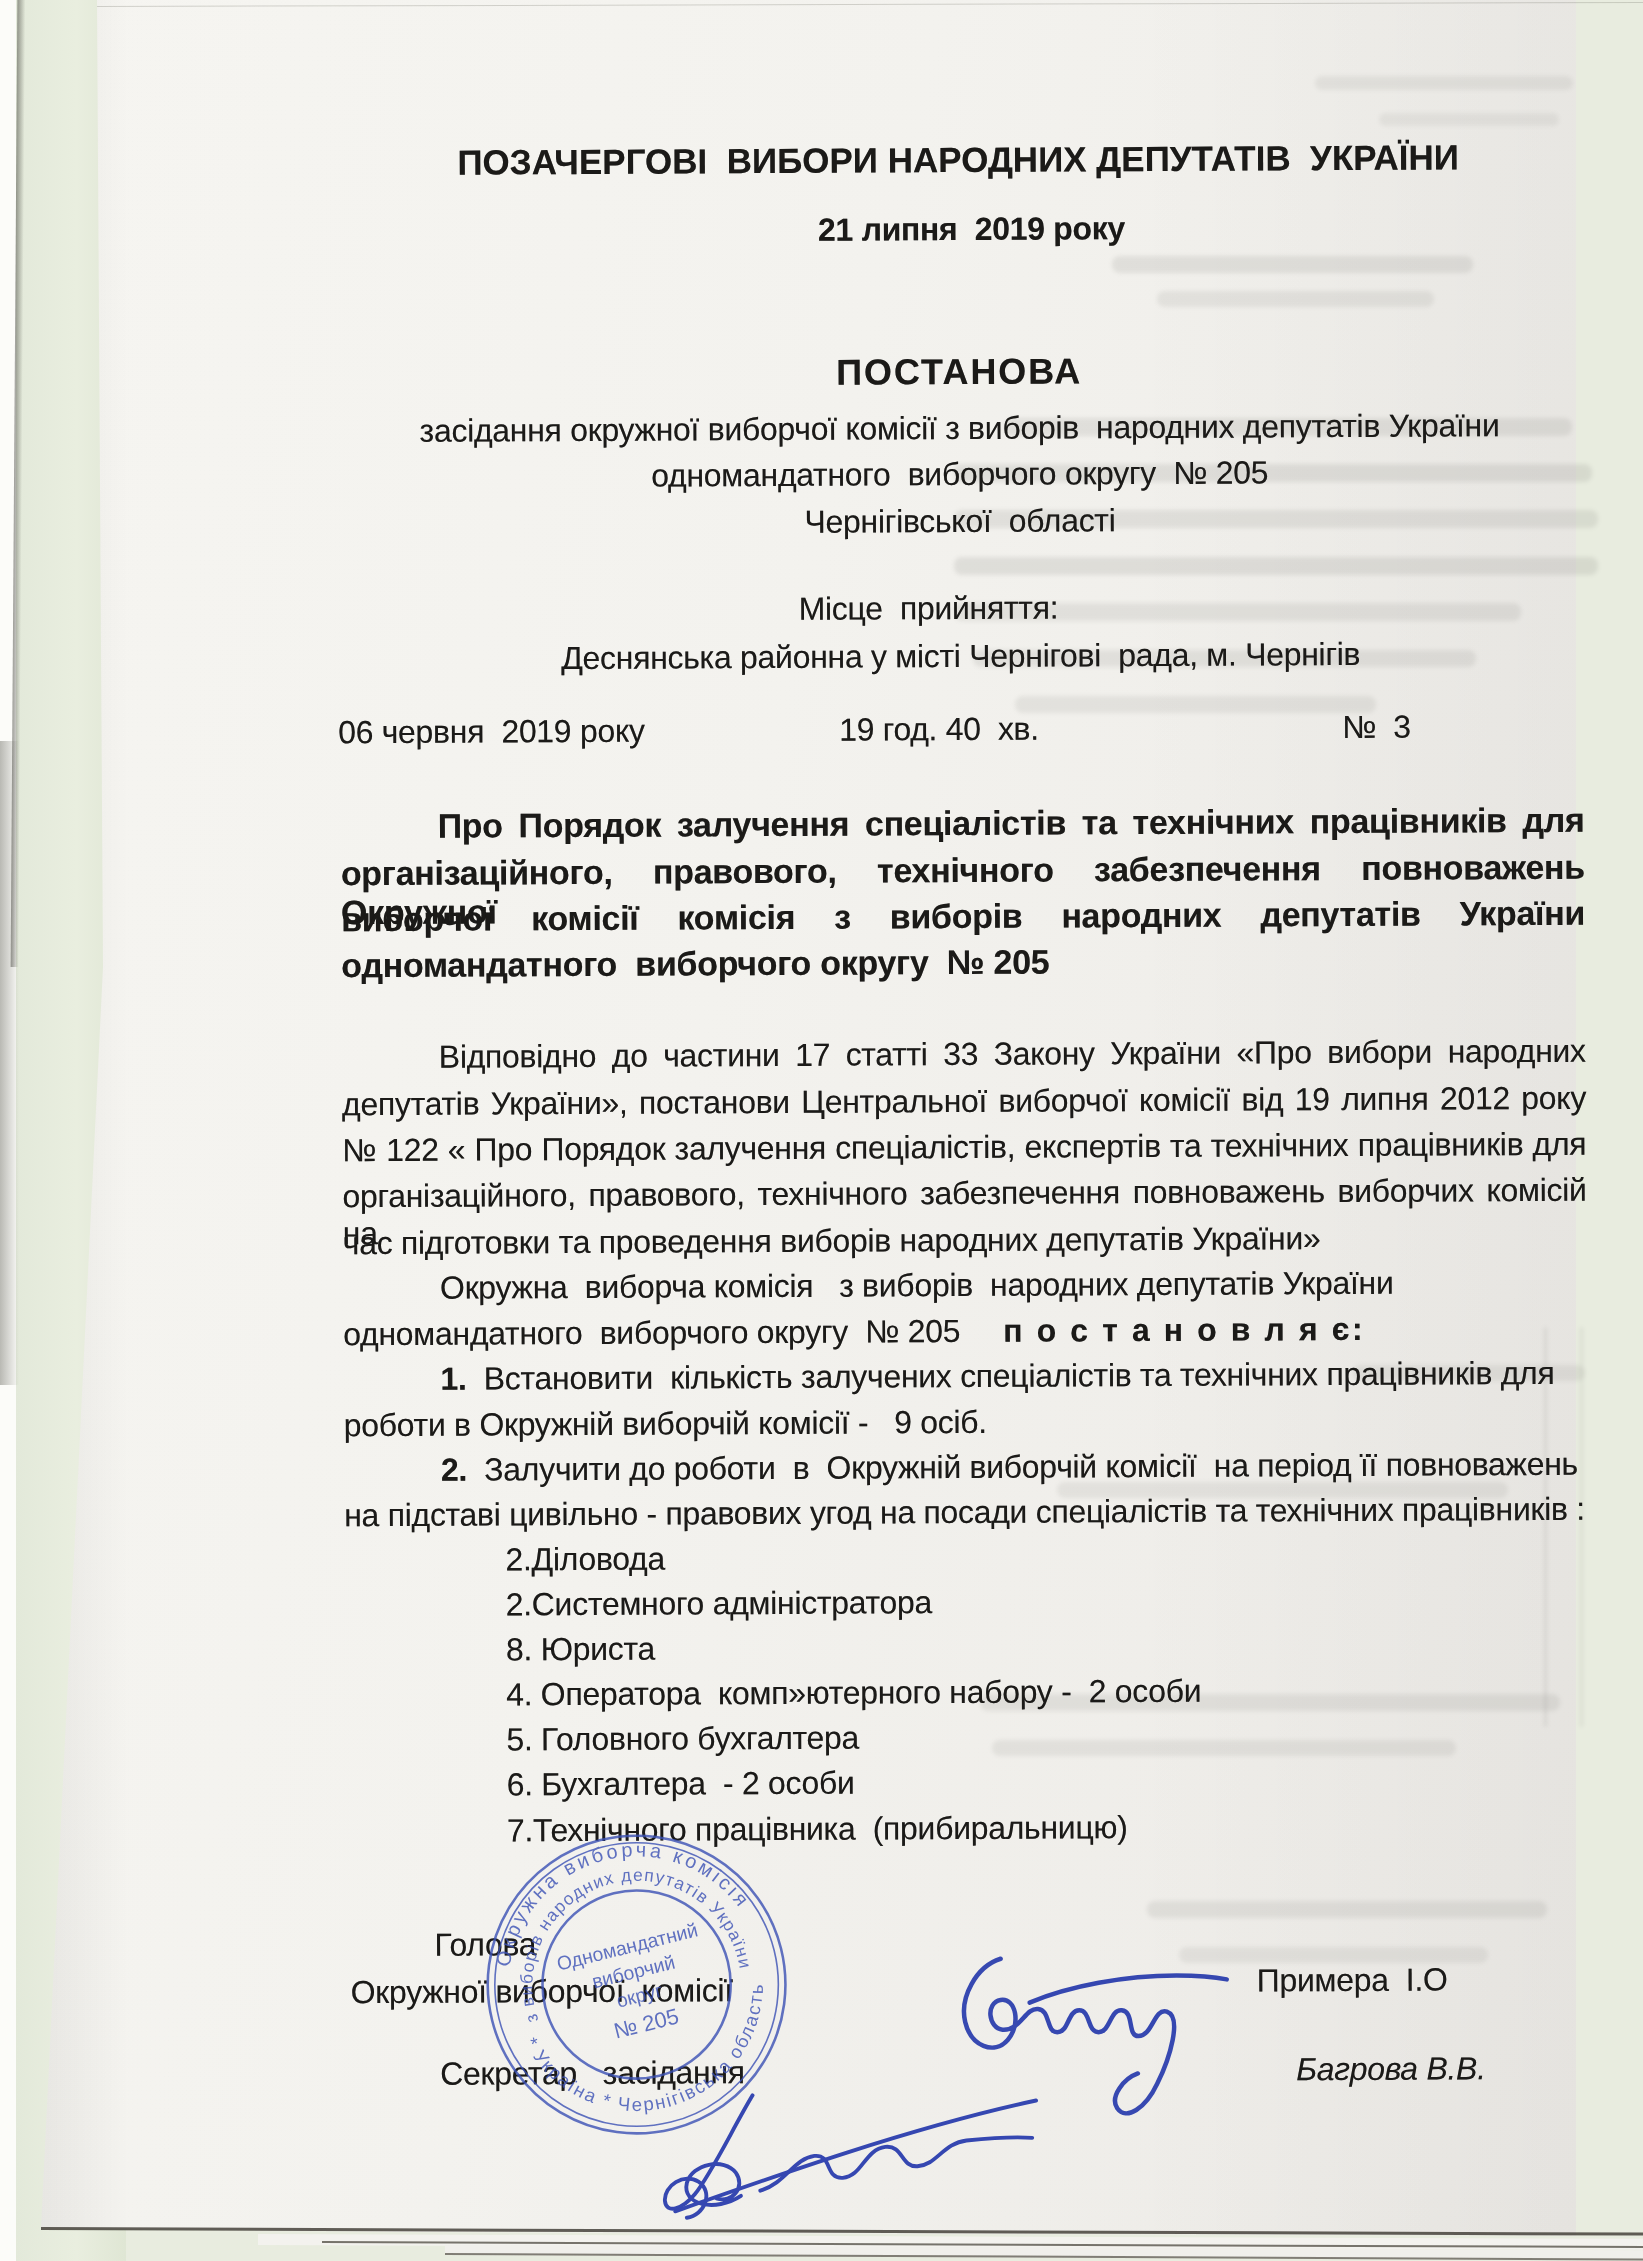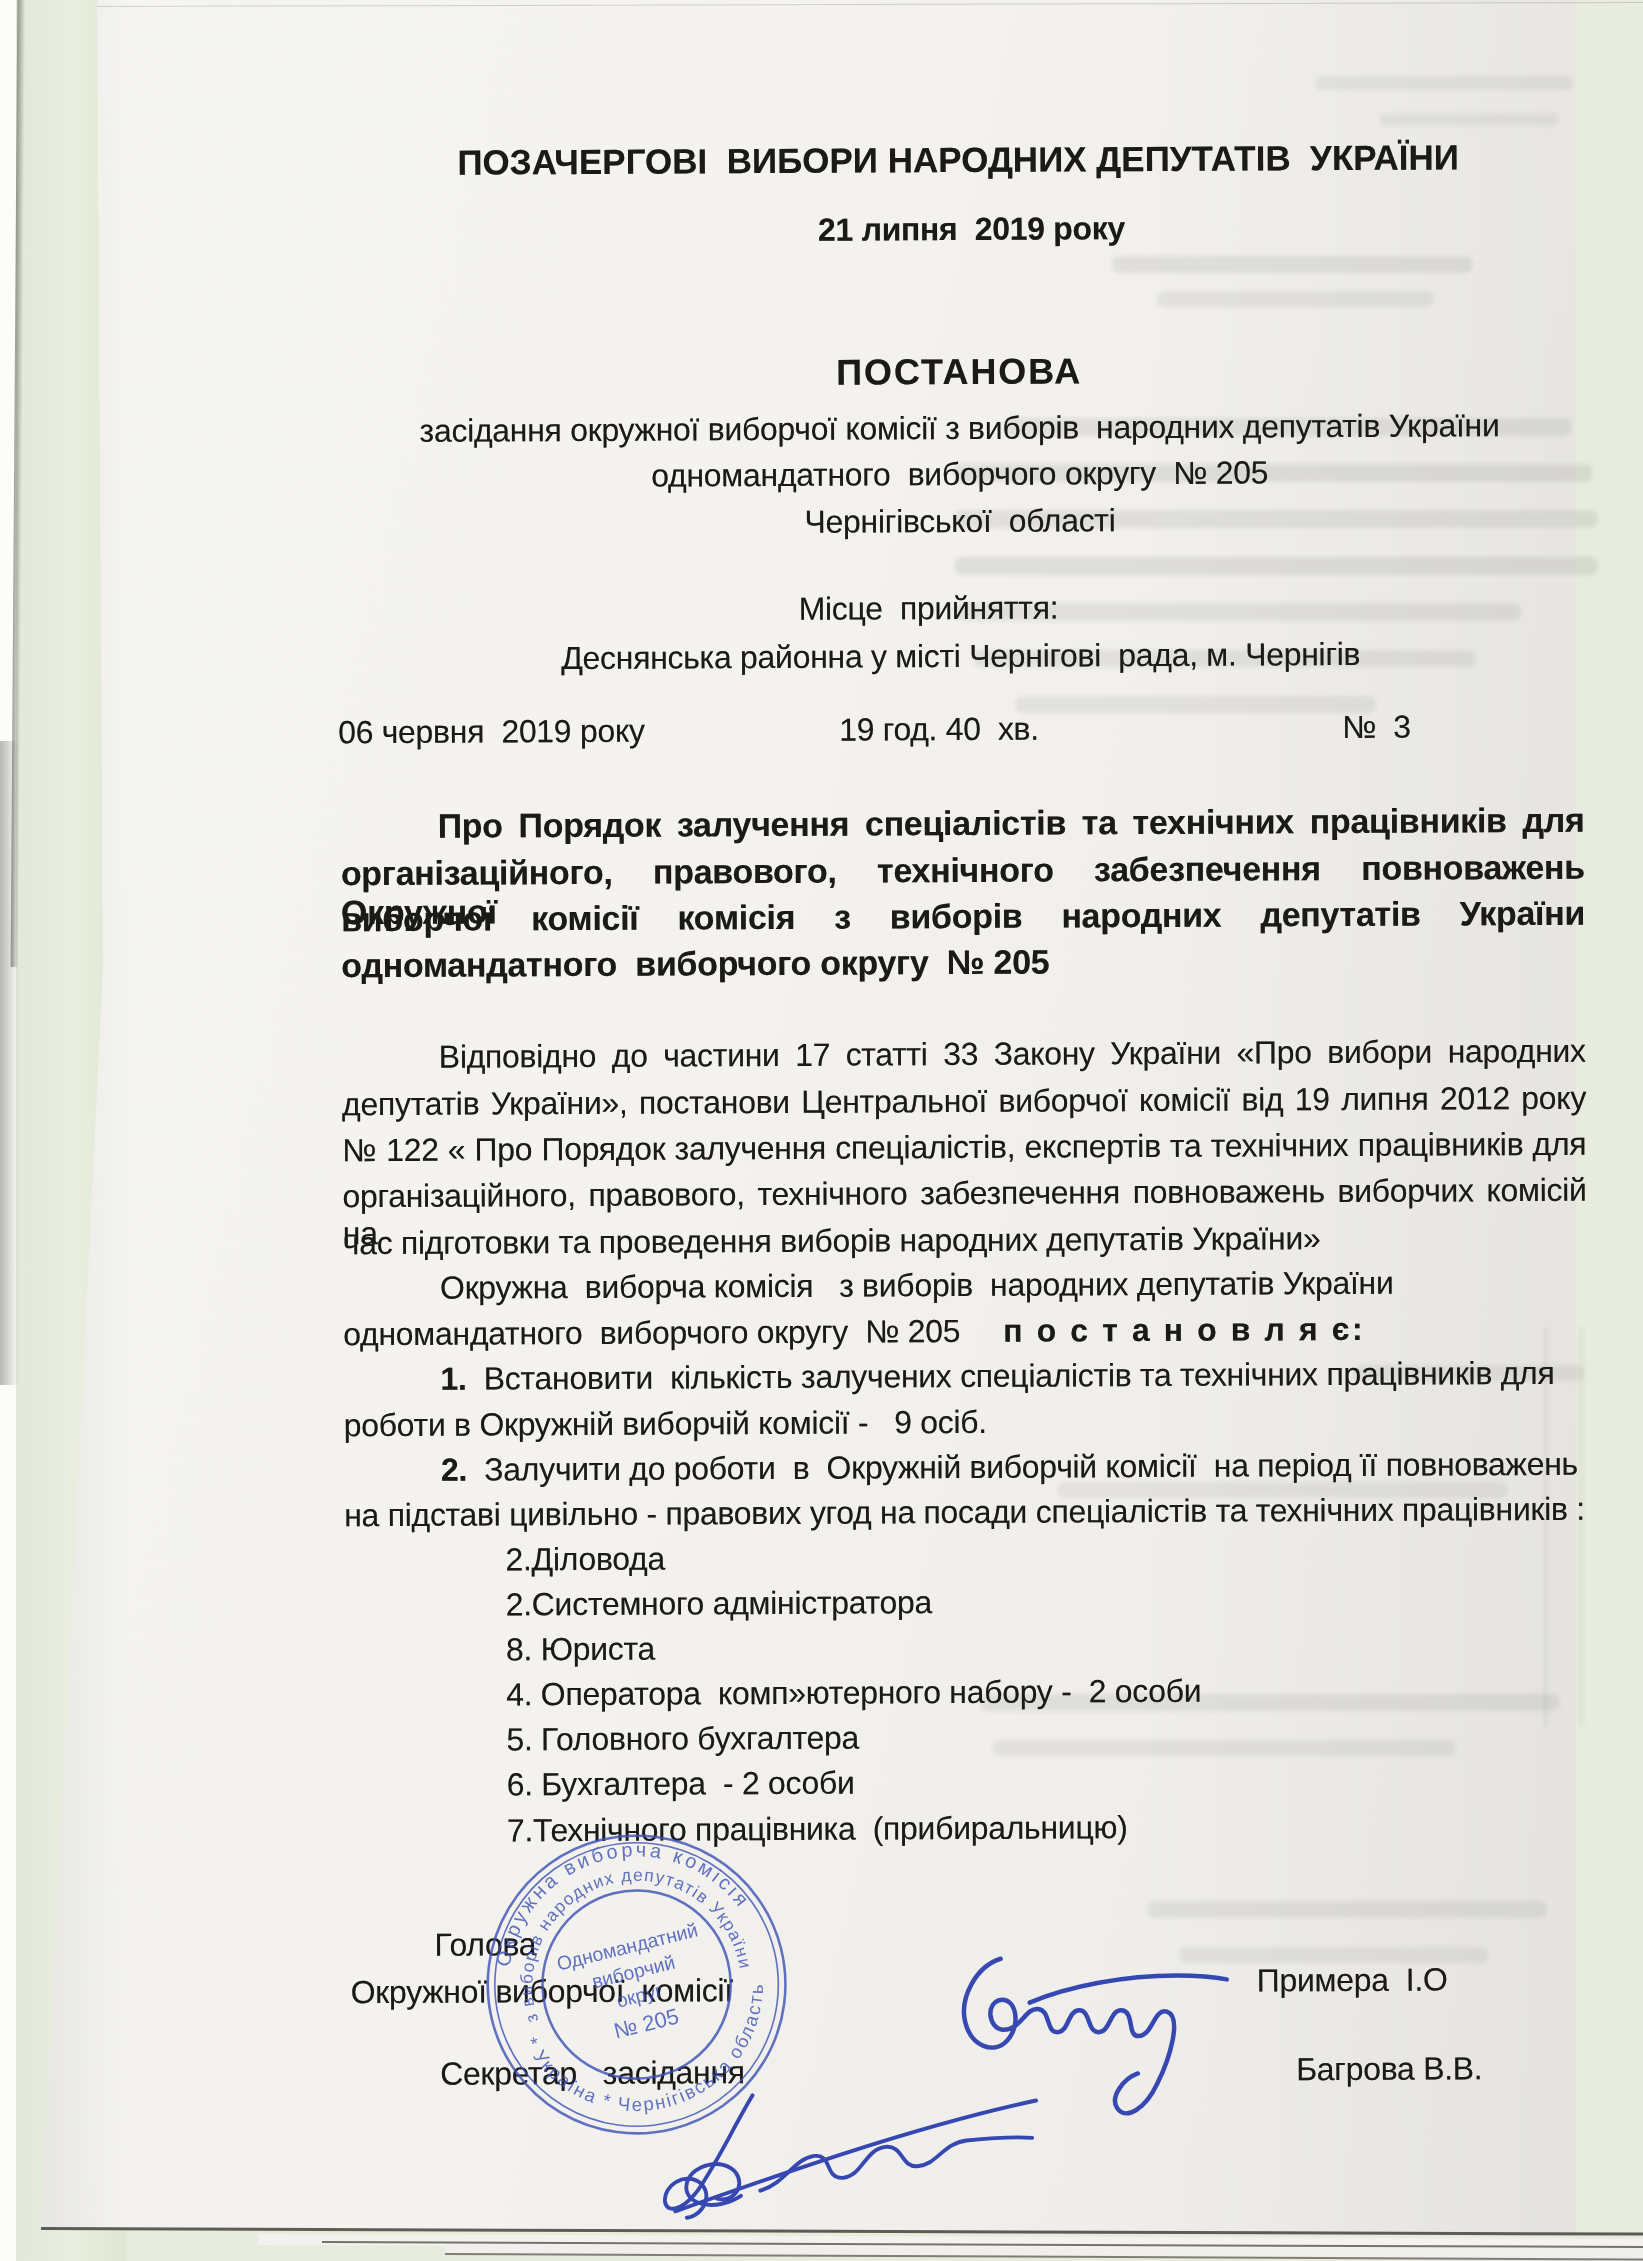--- a/index.html
+++ b/index.html
@@ -136,21 +136,21 @@
     <div class="line pos f-body" style="top:1629px;">8. Юриста</div>
     <div class="line pos f-body" style="top:1674px;">4. Оператора  комп»ютерного набору -  2 особи</div>
     <div class="line pos f-body" style="top:1719px;">5. Головного бухгалтера</div>
     <div class="line pos f-body" style="top:1764px;">6. Бухгалтера  - 2 особи</div>
     <div class="line pos f-body" style="top:1810px;">7.Технічного працівника  (прибиральницю)</div>
 
     <div class="line f-body" style="left:430px;top:1924px;">Голова</div>
     <div class="line f-body" style="left:346px;top:1971px;">Окружної виборчої  комісії</div>
     <div class="line f-body" style="left:1236px;top:1964px;margin-left:16px;">Примера  І.О</div>
     <div class="line f-body" style="left:435px;top:2053px;">Секретар   засідання</div>
-    <div class="line f-body" style="left:1291px;top:2053px;">Багрова В.В.</div>
+    <div class="line f-body" style="left:1291px;top:2053px;font-style:italic;">Багрова В.В.</div>
   </div>
 </div>
 
 <svg class="overlay" width="1643" height="2261" viewBox="0 0 2550 3509">
   <defs>
     <path id="arcTop" d="M -199 0 A 199 199 0 0 1 199 0"></path>
     <path id="arcMid" d="M -155 48 A 162 162 0 1 1 155 48"></path>
     <path id="arcBot" d="M -190 -48 A 196 196 0 1 0 190 -48"></path>
   </defs>
 

